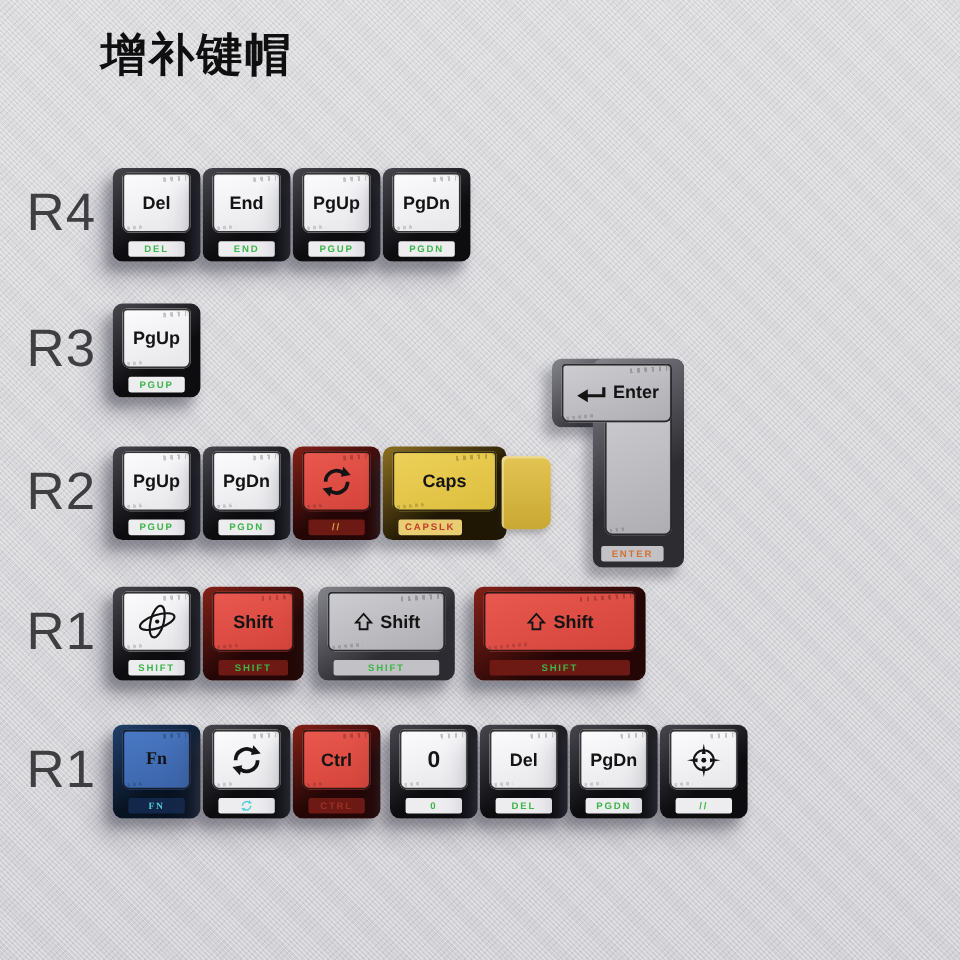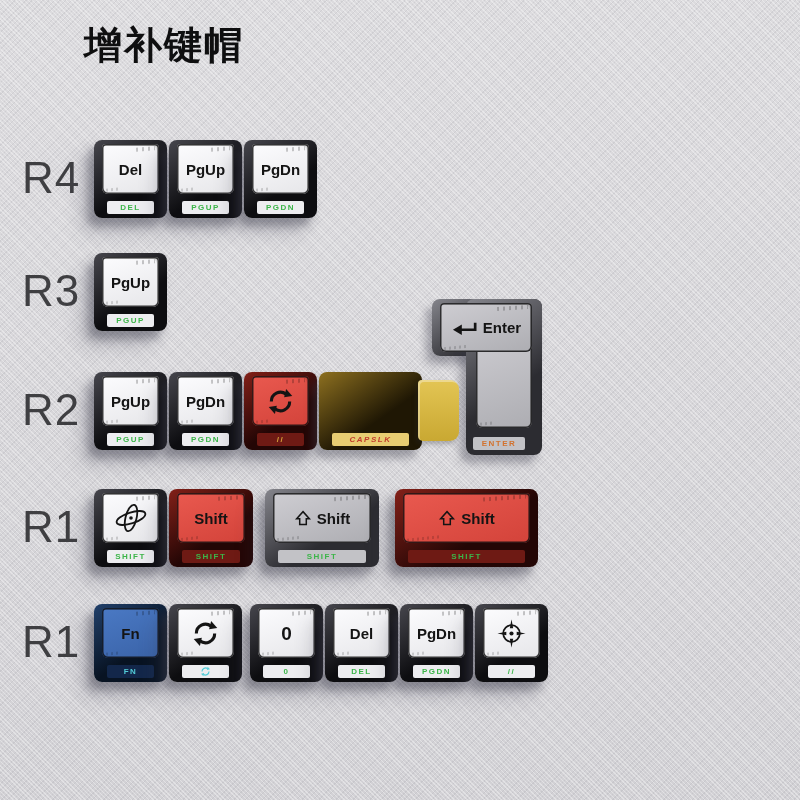--- a/index.html
+++ b/index.html
@@ -62,20 +62,26 @@
         <div class="row-label" style="color: rgb(63, 63, 66);">R4 :</div>
         <div class="keys">
           <div class="key" style="width: 73px; height: 78px; background: linear-gradient(145deg, rgb(70, 70, 77) 0%, rgb(13, 13, 16) 60%);">
             <div class="key-top" style="background: linear-gradient(160deg, rgb(252, 252, 254) 0%, rgb(230, 230, 233) 100%);">
               <span class="legend">Del</span>
             </div>
             <div class="key-front" style="background: rgb(237, 237, 240); color: rgb(60, 181, 73);">DEL</div>
           </div>
           <div class="key" style="width: 73px; height: 78px; background: linear-gradient(145deg, rgb(70, 70, 77) 0%, rgb(13, 13, 16) 60%);">
             <div class="key-top" style="background: linear-gradient(160deg, rgb(252, 252, 254) 0%, rgb(230, 230, 233) 100%);">
+              <span class="legend">End</span>
+            </div>
+            <div class="key-front" style="background: rgb(237, 237, 240); color: rgb(60, 181, 73);">END</div>
+          </div>
+          <div class="key" style="width: 73px; height: 78px; background: linear-gradient(145deg, rgb(70, 70, 77) 0%, rgb(13, 13, 16) 60%);">
+            <div class="key-top" style="background: linear-gradient(160deg, rgb(252, 252, 254) 0%, rgb(230, 230, 233) 100%);">
               <span class="legend">PgUp</span>
             </div>
             <div class="key-front" style="background: rgb(237, 237, 240); color: rgb(60, 181, 73);">PGUP</div>
           </div>
           <div class="key" style="width: 73px; height: 78px; background: linear-gradient(145deg, rgb(70, 70, 77) 0%, rgb(13, 13, 16) 60%);">
             <div class="key-top" style="background: linear-gradient(160deg, rgb(252, 252, 254) 0%, rgb(230, 230, 233) 100%);">
               <span class="legend">PgDn</span>
             </div>
             <div class="key-front" style="background: rgb(237, 237, 240); color: rgb(60, 181, 73);">PGDN</div>
           </div>
@@ -87,21 +93,21 @@
           <div class="key" style="width: 73px; height: 78px; background: linear-gradient(145deg, rgb(70, 70, 77) 0%, rgb(13, 13, 16) 60%);">
             <div class="key-top" style="background: linear-gradient(160deg, rgb(252, 252, 254) 0%, rgb(230, 230, 233) 100%);">
               <span class="legend">PgUp</span>
             </div>
             <div class="key-front" style="background: rgb(237, 237, 240); color: rgb(60, 181, 73);">PGUP</div>
           </div>
         </div>
       </div>
       <div class="row" style="top: 372px;">
         <div class="row-label" style="color: rgb(63, 63, 66);">R2 :</div>
-        <div class="key nobg" style="width: 110px; height: 156px; position: absolute; left: 410px; top: -73px;">
+        <div class="key nobg" style="width: 110px; height: 174px; position: absolute; left: 438px; top: -73px;">
           <div class="part" style="left: 0px; top: 0px; right: 0px; height: 57px; background: linear-gradient(145deg, rgb(133, 133, 140) 0%, rgb(44, 44, 49) 60%); box-shadow: rgba(66, 66, 80, 0.4) -6px 8px 9px;"></div>
           <div class="part" style="top: 0px; right: 0px; width: 76px; height: 100%; background: linear-gradient(145deg, rgb(133, 133, 140) 0%, rgb(44, 44, 49) 60%); box-shadow: rgba(66, 66, 80, 0.4) -6px 8px 9px;"></div>
           <div class="key-top" style="inset: 30px 10px 27px auto; width: 56px; background: linear-gradient(160deg, rgb(206, 205, 210) 0%, rgb(173, 173, 178) 100%);"></div>
           <div class="key-top" style="inset: 4px 10px auto 8px; height: 49px; background: linear-gradient(160deg, rgb(206, 205, 210) 0%, rgb(173, 173, 178) 100%);">
             <span class="icon">
               <svg width="27" height="16" viewBox="0 0 30 18">
                 <path d="M27 3 V11 H11" fill="none" stroke="#141414" stroke-width="3"></path>
                 <polygon points="12,5 2,11 12,17" fill="#141414"></polygon>
               </svg>
             </span>
@@ -133,21 +139,24 @@
                   <polygon points="8.2,27 1.8,19.8 10.2,18.4" fill="#141414"></polygon>
                   <polygon points="19.8,1 26.2,8.2 17.8,9.6" fill="#141414"></polygon>
                 </svg>
               </span>
             </div>
             <div class="key-front" style="background: rgb(110, 26, 20); color: rgb(216, 164, 60);">//</div>
           </div>
           <div class="key nobg" style="width: 142px; height: 78px;">
             <div class="part" style="left: 0px; top: 0px; width: 103px; height: 78px; background: linear-gradient(145deg, rgb(141, 112, 32) 0%, rgb(31, 23, 4) 60%); box-shadow: rgba(66, 66, 80, 0.42) -6px 8px 9px;"></div>
             <div class="part" style="inset: 8px 2px 9px 99px; border-radius: 4px 9px 9px 5px; background: linear-gradient(rgb(227, 197, 84) 0%, rgb(201, 168, 50) 100%); box-shadow: rgba(255, 255, 255, 0.35) 2px 2px 0px inset, rgba(40, 40, 48, 0.3) -2px 3px 5px;"></div>
-            <div class="key-front" style="background: rgb(232, 205, 114); color: rgb(194, 59, 44); left: 13px; right: auto; width: 77px; font-style: italic;">CAPSLK</div>
+            <div class="key-top" style="inset: 4px auto 24px 8px; width: 87px; background: linear-gradient(160deg, rgb(237, 209, 89) 0%, rgb(220, 189, 61) 100%);">
+              <span class="legend">Caps</span>
+            </div>
+            <div class="key-front" style="background: rgb(232, 205, 114); color: rgb(194, 59, 44); left: 13px; right: auto; width: 53px;">CAPSLK</div>
           </div>
         </div>
       </div>
       <div class="row" style="top: 489px;">
         <div class="row-label" style="color: rgb(63, 63, 66);">R1 :</div>
         <div class="keys">
           <div class="key" style="width: 73px; height: 78px; background: linear-gradient(145deg, rgb(70, 70, 77) 0%, rgb(13, 13, 16) 60%);">
             <div class="key-top" style="background: linear-gradient(160deg, rgb(252, 252, 254) 0%, rgb(230, 230, 233) 100%);">
               <span class="icon">
                 <svg width="36" height="32" viewBox="0 0 36 32">
@@ -187,21 +196,21 @@
               </span>
               <span class="legend">Shift</span>
             </div>
             <div class="key-front" style="background: rgb(110, 26, 20); color: rgb(60, 181, 73);">SHIFT</div>
           </div>
         </div>
       </div>
       <div class="row" style="top: 604px;">
         <div class="row-label" style="color: rgb(63, 63, 66);">R1 :</div>
         <div class="keys">
-          <div class="key" style="width: 73px; height: 78px; background: linear-gradient(145deg, rgb(33, 64, 107) 0%, rgb(8, 19, 34) 60%);">
+          <div class="key" style="width: 73px; height: 78px; background: linear-gradient(145deg, rgb(33, 64, 107) 0%, rgb(8, 19, 34) 60%); font-family: Liberation Serif, serif;">
             <div class="key-top" style="background: linear-gradient(160deg, rgb(74, 121, 196) 0%, rgb(58, 99, 168) 100%);">
               <span class="legend">Fn</span>
             </div>
             <div class="key-front" style="background: rgb(19, 39, 74); color: rgb(83, 205, 216);">FN</div>
           </div>
           <div class="key" style="width: 73px; height: 78px; background: linear-gradient(145deg, rgb(70, 70, 77) 0%, rgb(13, 13, 16) 60%);">
             <div class="key-top" style="background: linear-gradient(160deg, rgb(252, 252, 254) 0%, rgb(230, 230, 233) 100%);">
               <span class="icon">
                 <svg width="27" height="27" viewBox="0 0 28 28">
                   <g fill="none" stroke="#141414" stroke-width="3.2">
@@ -218,20 +227,26 @@
                 <svg width="27" height="27" viewBox="0 0 28 28">
                   <g fill="none" stroke="#53cdd8" stroke-width="3.2">
                     <path d="M23.5 14 A9.5 9.5 0 0 1 8.2 21.6"></path>
                     <path d="M4.5 14 A9.5 9.5 0 0 1 19.8 6.4"></path>
                   </g>
                   <polygon points="8.2,27 1.8,19.8 10.2,18.4" fill="#53cdd8"></polygon>
                   <polygon points="19.8,1 26.2,8.2 17.8,9.6" fill="#53cdd8"></polygon>
                 </svg>
               </span>
             </div>
+          </div>
+          <div class="key" style="width: 73px; height: 78px; background: linear-gradient(145deg, rgb(131, 32, 24) 0%, rgb(35, 6, 5) 60%);">
+            <div class="key-top" style="background: linear-gradient(160deg, rgb(233, 89, 79) 0%, rgb(211, 67, 58) 100%);">
+              <span class="legend">Ctrl</span>
+            </div>
+            <div class="key-front" style="background: rgb(110, 26, 20); color: rgb(156, 48, 40);">CTRL</div>
           </div>
           <div class="key" style="width: 73px; height: 78px; margin-left: 6px; background: linear-gradient(145deg, rgb(70, 70, 77) 0%, rgb(13, 13, 16) 60%);">
             <div class="key-top" style="background: linear-gradient(160deg, rgb(252, 252, 254) 0%, rgb(230, 230, 233) 100%);">
               <span class="legend" style="font-size: 19px;">0</span>
             </div>
             <div class="key-front" style="background: rgb(237, 237, 240); color: rgb(60, 181, 73);">0</div>
           </div>
           <div class="key" style="width: 73px; height: 78px; background: linear-gradient(145deg, rgb(70, 70, 77) 0%, rgb(13, 13, 16) 60%);">
             <div class="key-top" style="background: linear-gradient(160deg, rgb(252, 252, 254) 0%, rgb(230, 230, 233) 100%);">
               <span class="legend">Del</span>

